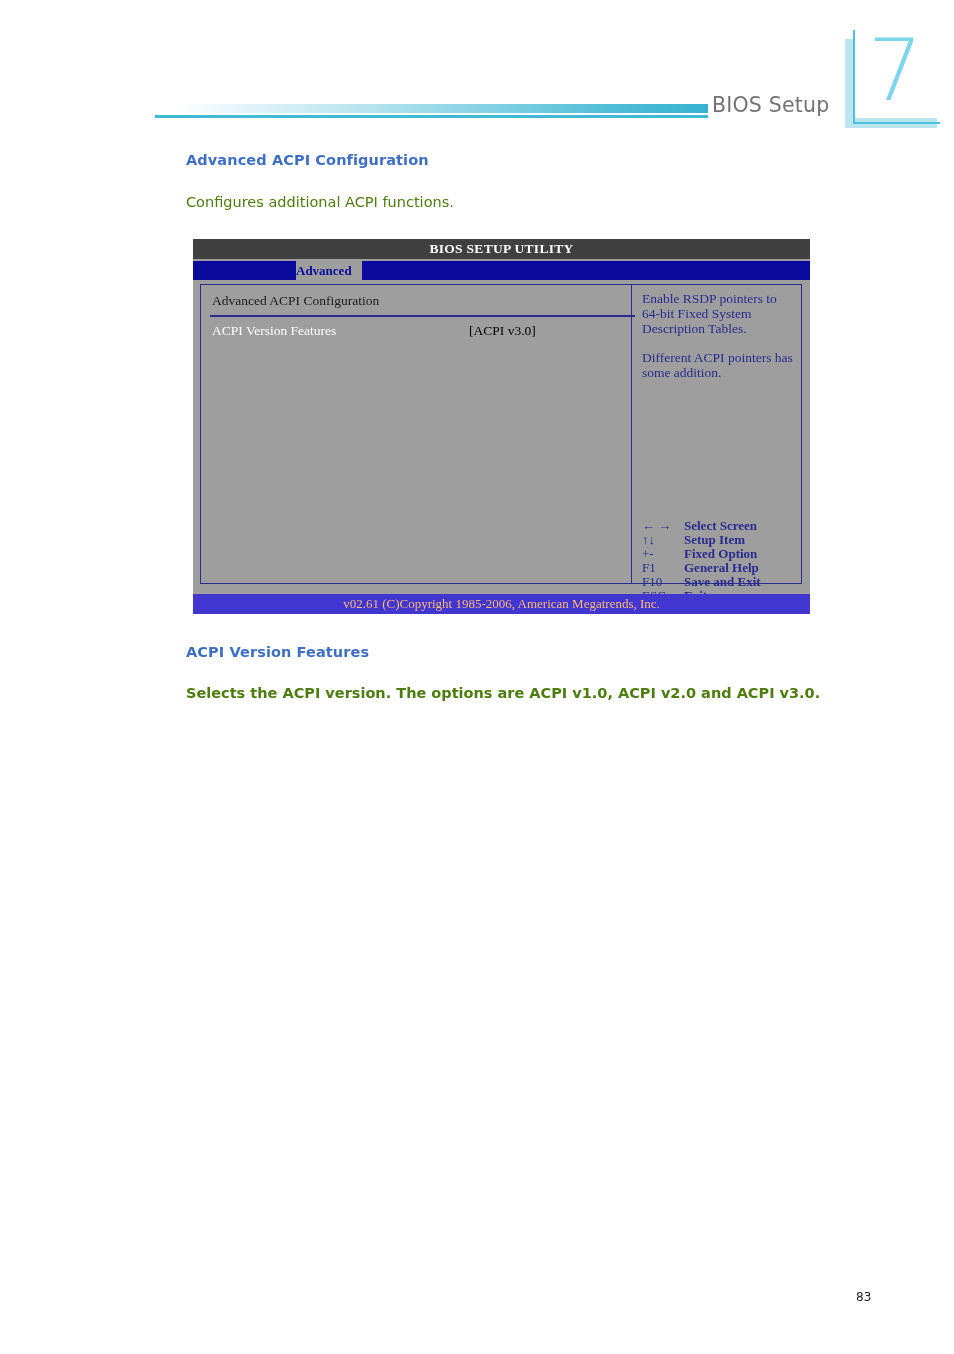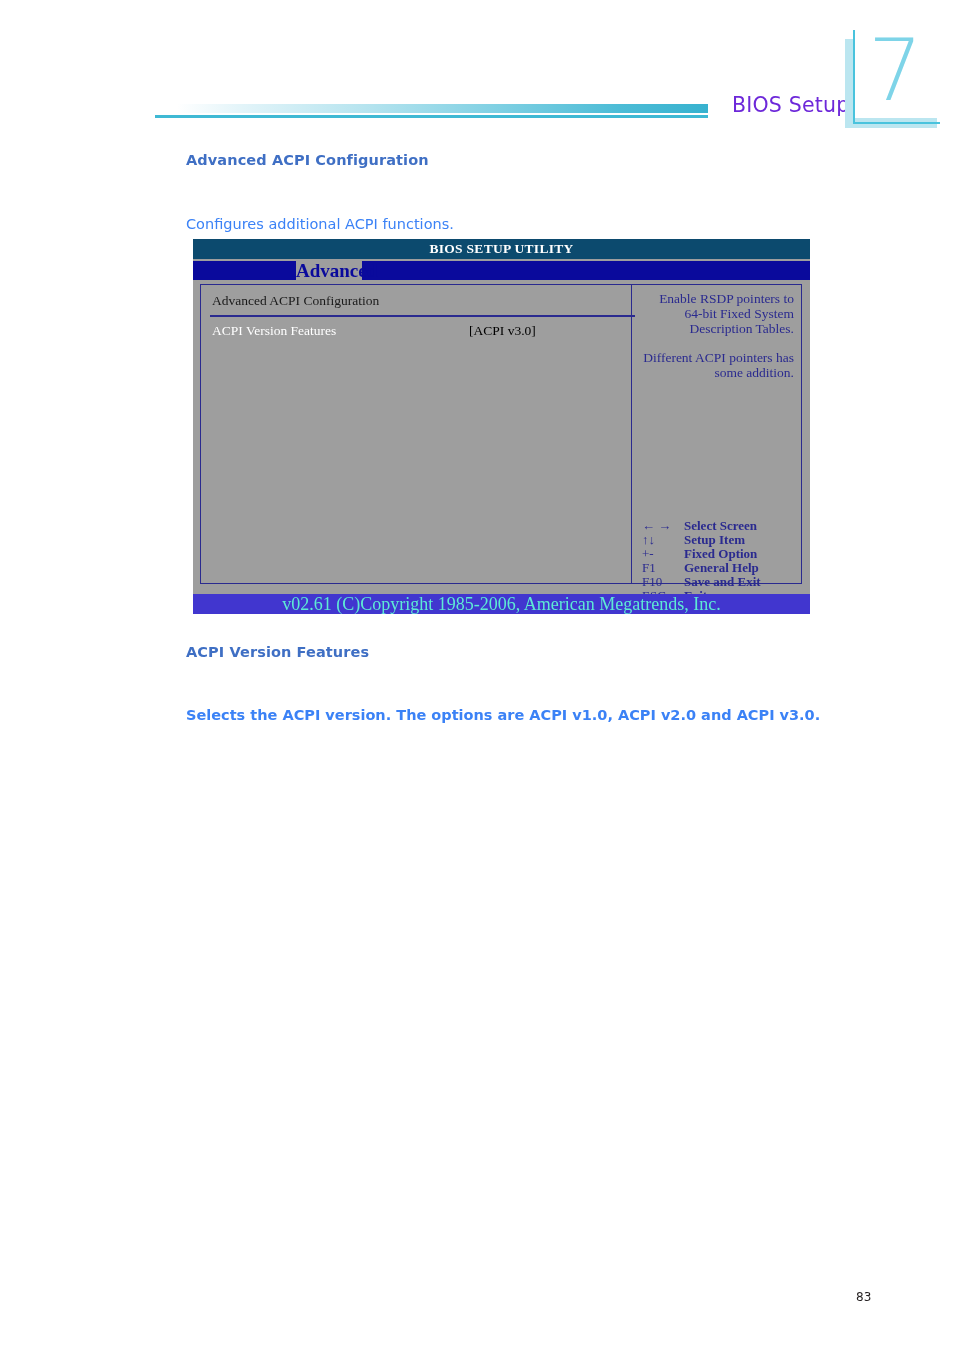--- a/index.html
+++ b/index.html
@@ -39,23 +39,22 @@
     height: 3px;
     background: #3fb9d4;
   }
   .hdr-title {
     position: absolute;
     left: 712px;
     top: 93px;
     font-family: "DejaVu Sans", sans-serif;
     font-size: 20.5px;
     letter-spacing: 0.2px;
-    color: #6d28d9;
-    white-space: nowrap;
-    margin-left: 20px;
+    color: #737373;
+    white-space: nowrap;
   }
   
   .chap-wrap {
     position: absolute;
     left: 840px;
     top: 28px;
     width: 100px;
     height: 100px;
   }
   .chap-shadow-v {
@@ -108,24 +107,23 @@
     font-size: 14.5px;
     font-weight: bold;
     color: #3f6fc4;
     letter-spacing: 0.1px;
     white-space: nowrap;
   }
   .body-text {
     position: absolute;
     font-family: "DejaVu Sans", sans-serif;
     font-size: 14.5px;
-    color: #3b82f6;
+    color: #4d7c0f;
     line-height: 21px;
     text-align: justify;
-    margin-top: 22px;
   }
   #head-advanced-acpi { left: 186px; top: 152px; }
   #para-intro { left: 186px; top: 192px; width: 640px; text-align: left; }
   #head-acpi-version { left: 186px; top: 644px; }
   #para-detail { left: 186px; top: 683px; width: 639px; font-weight: bold; }
 
   .page-num {
     position: absolute;
     left: 856px;
     top: 1290px;
@@ -143,21 +141,21 @@
     height: 375px;
     font-family: "Liberation Serif", serif;
     background: #9e9e9e;
   }
   .bios-titlebar {
     position: absolute;
     left: 0;
     top: 0;
     width: 617px;
     height: 20px;
-    background: #0c4a6e;
+    background: #404040;
     color: #ffffff;
     font-size: 13.5px;
     font-weight: bold;
     text-align: center;
     line-height: 20px;
     letter-spacing: 0.3px;
   }
   .bios-menubar {
     position: absolute;
     left: 0;
@@ -167,21 +165,21 @@
     background: #0a0a9c;
   }
   .bios-tab {
     position: absolute;
     left: 103px;
     top: 0;
     width: 66px;
     height: 19px;
     background: #9e9e9e;
     color: #0a0a9c;
-    font-size: 19px;
+    font-size: 13px;
     font-weight: bold;
     line-height: 19px;
   }
   .bios-body {
     position: absolute;
     left: 0;
     top: 41px;
     width: 617px;
     height: 312px;
     background: #9e9e9e;
@@ -238,21 +236,20 @@
     white-space: nowrap;
   }
   .help-text {
     position: absolute;
     left: 10px;
     top: 7px;
     width: 152px;
     font-size: 13.5px;
     color: #2a2a8f;
     line-height: 14.8px;
-    text-align: right;
   }
   .help-text p { margin: 0; }
   .help-text p.gap { margin-top: 14.5px; }
 
   .keys {
     position: absolute;
     left: 10px;
     top: 234px;
     width: 155px;
     font-size: 13px;
@@ -269,22 +266,22 @@
   }
   .key-d { white-space: nowrap; font-weight: bold; }
 
   .bios-footer {
     position: absolute;
     left: 0;
     top: 355px;
     width: 617px;
     height: 20px;
     background: #4136cf;
-    color: #5eead4;
-    font-size: 18px;
+    color: #fdba74;
+    font-size: 13px;
     text-align: center;
     line-height: 20px;
   }
 </style>
 </head>
 <body>
 
 <div class="page-header">
   <div class="hdr-gradient"></div>
   <div class="hdr-rule"></div>

